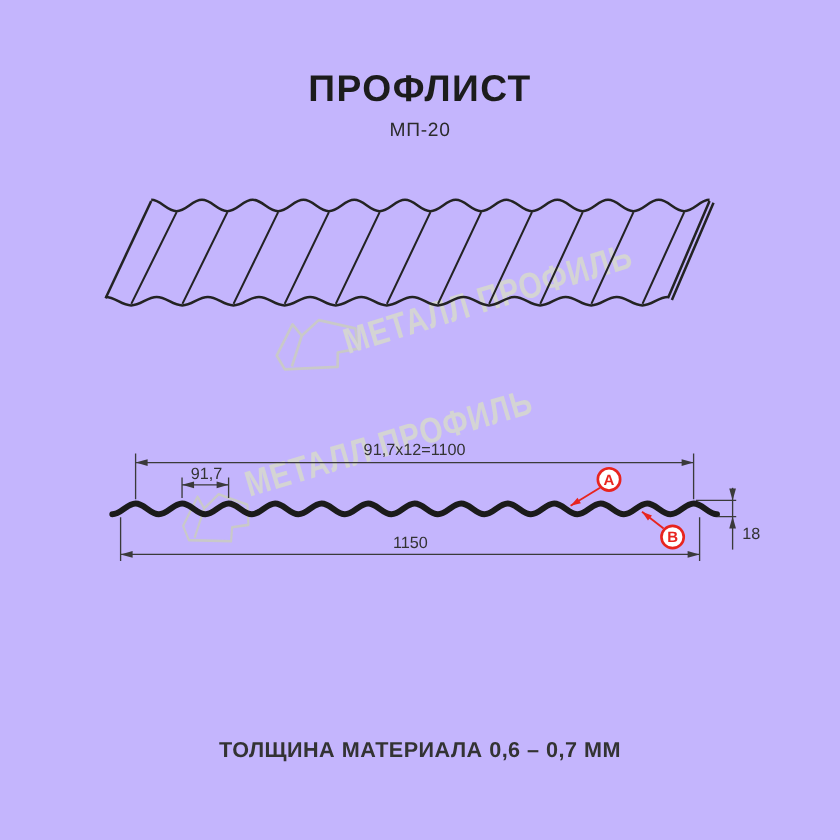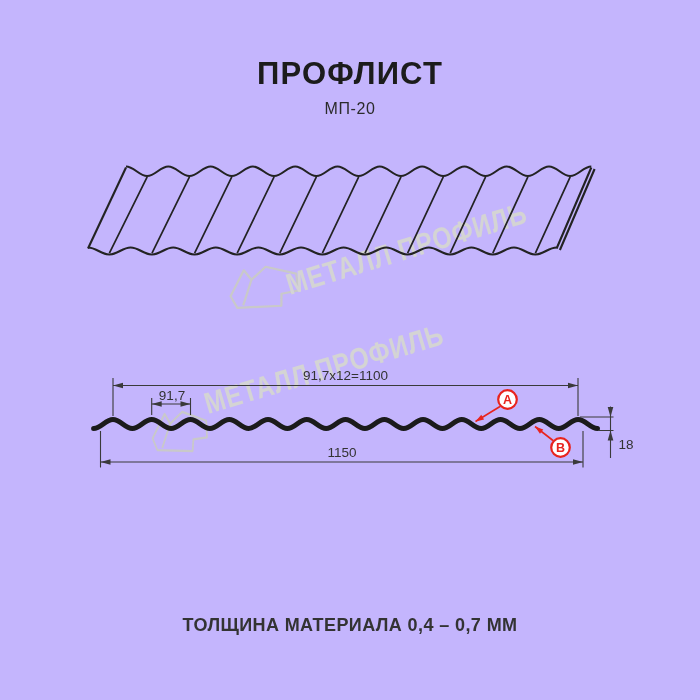--- a/index.html
+++ b/index.html
@@ -111,15 +111,15 @@
       <circle class="red-circle" cx="507.5" cy="399.5" r="9.3"></circle>
       <text class="callout-text" x="507.5" y="404" text-anchor="middle">A</text>
     </g>
     <g>
       <line class="red-line" x1="553" y1="440.5" x2="535" y2="426.5" marker-end="url(#redArrow)"></line>
       <circle class="red-circle" cx="560.5" cy="447.5" r="9.3"></circle>
       <text class="callout-text" x="560.5" y="452" text-anchor="middle">B</text>
     </g>
   </svg>
 
-  <div class="footer">ТОЛЩИНА МАТЕРИАЛА 0,4 – 0,7 ММ</div>
+  <div class="footer">ТОЛЩИНА МАТЕРИАЛА 0,6 – 0,7 ММ</div>
 
 </div>
 
 </body></html>

